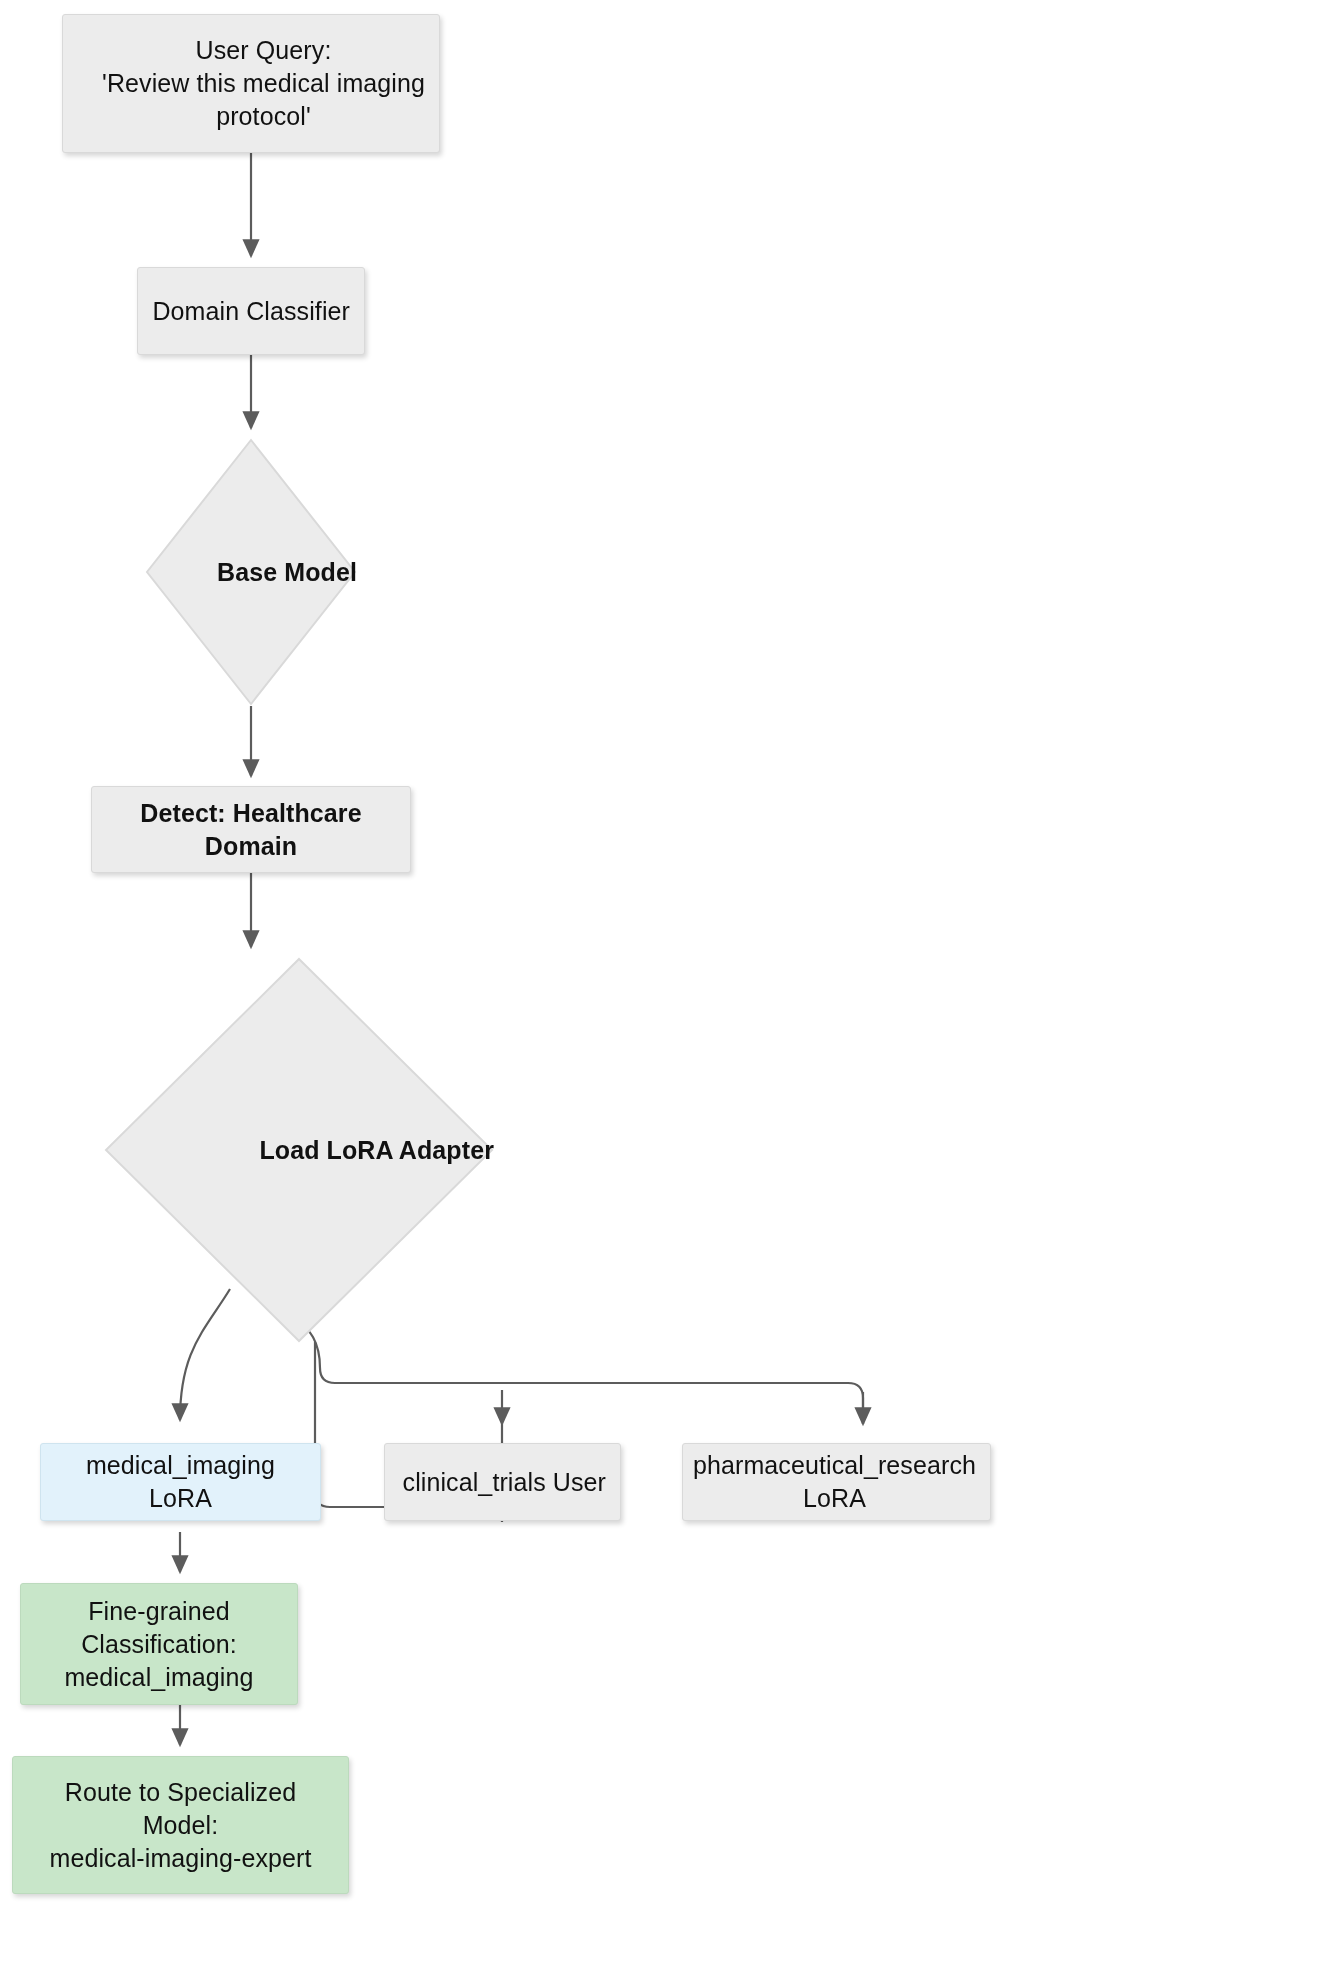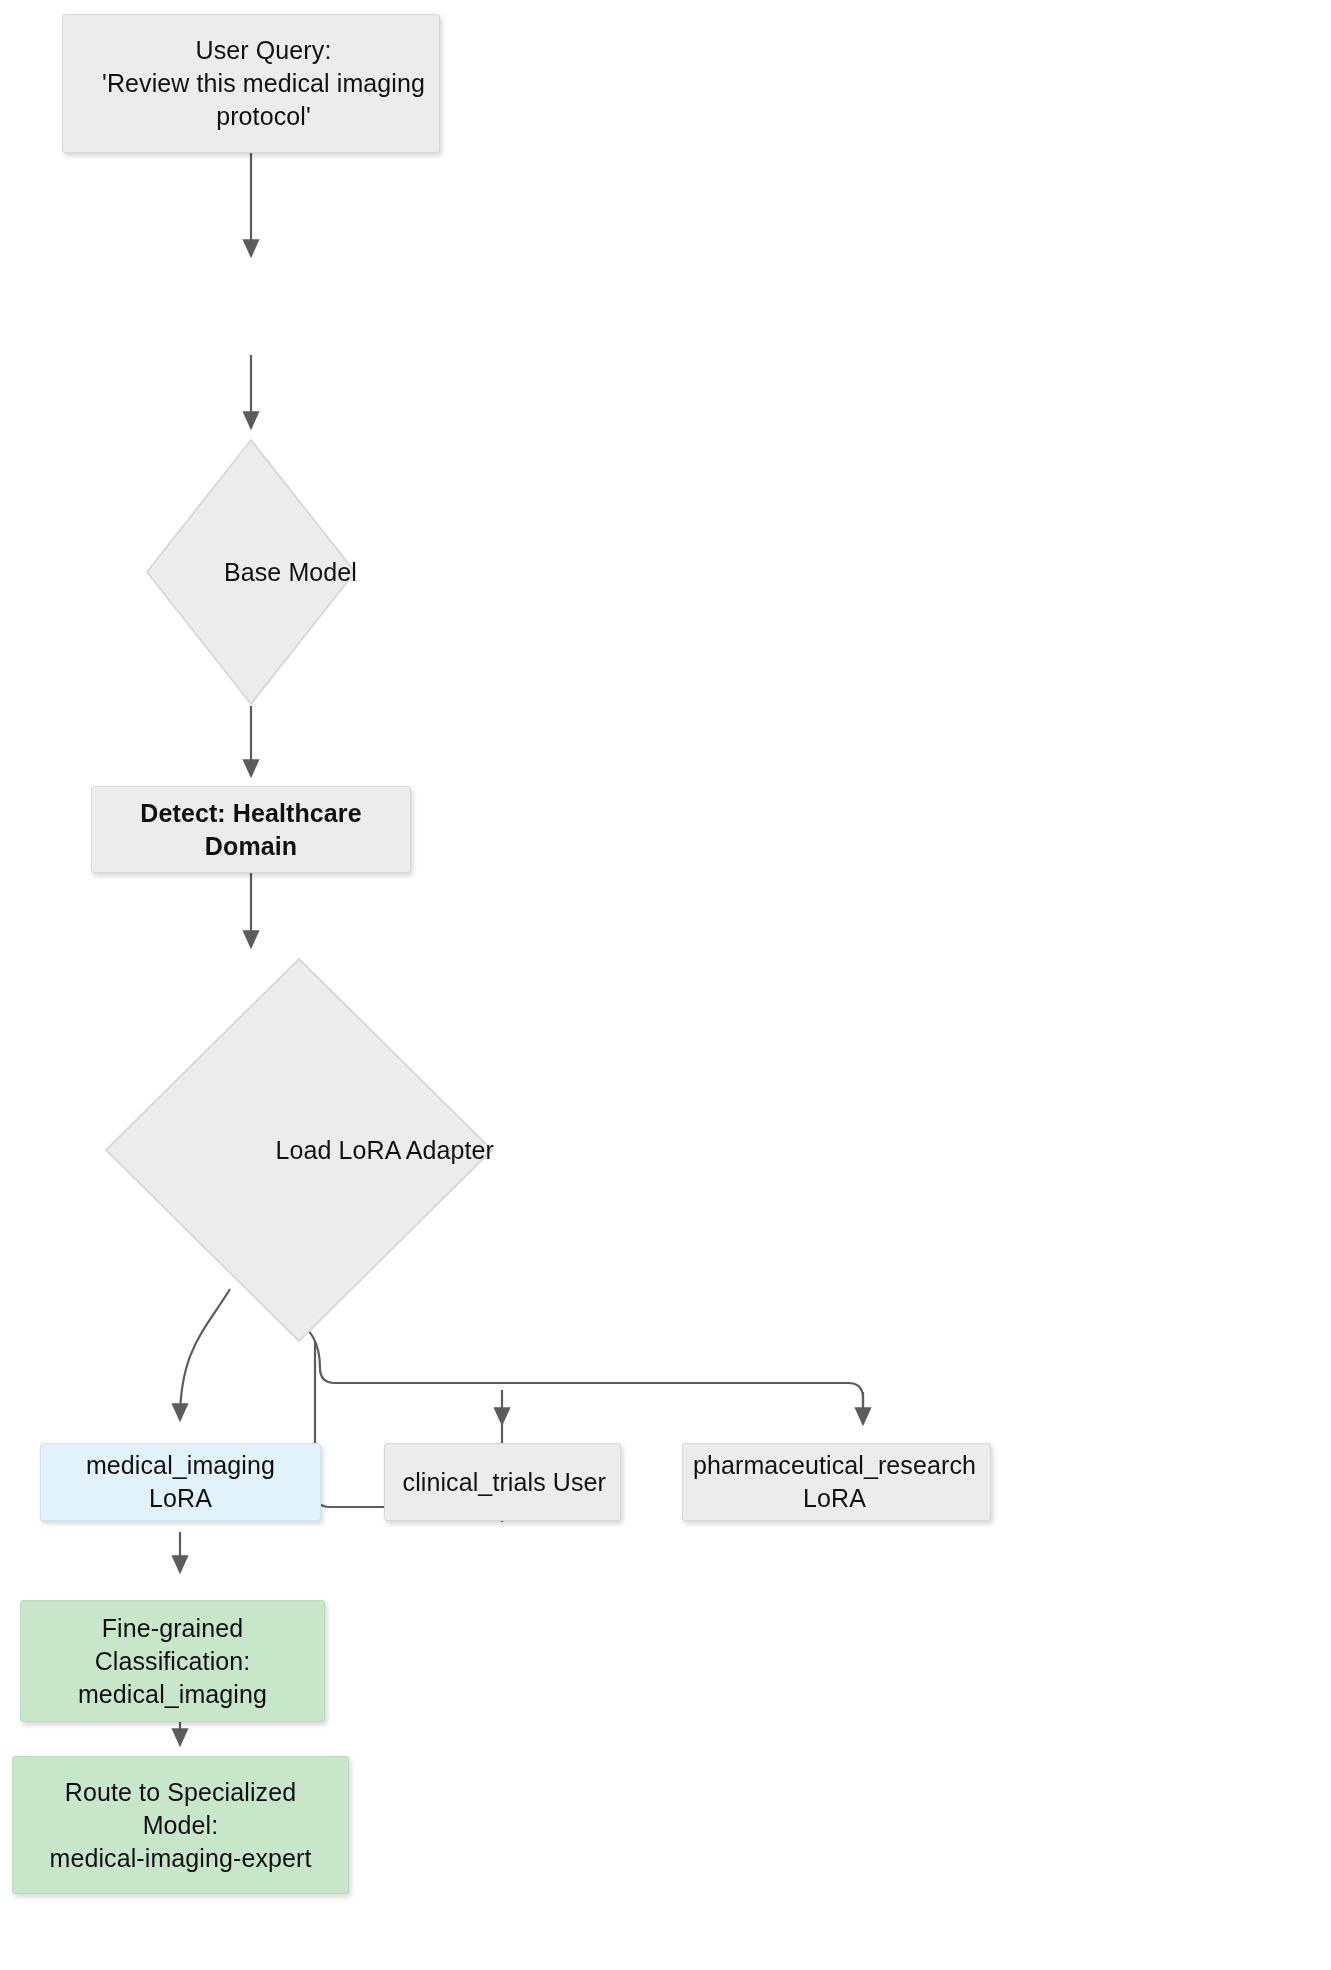--- a/index.html
+++ b/index.html
@@ -53,20 +53,21 @@
     border-color: #cfe4ef;
   }
   .node-rect.green {
     background: #c8e6c9;
     border-color: #bcdabd;
   }
   .node-diamond {
     background: transparent;
     border: none;
     box-shadow: none;
+    font-weight: bold;
   }
   .diamond-shape {
     position: absolute;
     left: 0;
     top: 0;
     width: 100%;
     height: 100%;
     z-index: 0;
   }
   .node-diamond .label {
@@ -110,20 +111,23 @@
 
     <path d="M180,1705 L180,1745" fill="none" stroke="#5c5c5c" stroke-width="2.2" marker-end="url(#arrowhead)"></path>
   </svg>
 
   <div class="node node-rect" style="left:62px; top:14px; width:378px; height:139px;">
     <span class="label">User Query:
 'Review this medical imaging
 protocol'</span>
   </div>
 
+  <div class="node node-rect" style="left:137px; top:267px; width:228px; height:88px;">
+    <span class="label">Domain Classifier</span>
+  </div>
 
   <div class="node node-diamond" style="left:145px; top:438px; width:212px; height:268px;">
     <svg class="diamond-shape" viewBox="0 0 212 268" preserveAspectRatio="none">
       <polygon points="106,2 210,134 106,266 2,134" fill="#ececec" stroke="#d9d9d9" stroke-width="2"></polygon>
     </svg>
     <span class="label">Base Model</span>
   </div>
 
   <div class="node node-rect" style="left:91px; top:786px; width:320px; height:87px;font-weight:bold;">
     <span class="label">Detect: Healthcare Domain</span>
@@ -141,21 +145,21 @@
   </div>
 
   <div class="node node-rect" style="left:384px; top:1443px; width:237px; height:78px;">
     <span class="label">clinical_trials User</span>
   </div>
 
   <div class="node node-rect" style="left:682px; top:1443px; width:309px; height:78px;">
     <span class="label">pharmaceutical_research LoRA</span>
   </div>
 
-  <div class="node node-rect green" style="left:20px; top:1583px; width:305px; height:122px;margin-top:17px;">
+  <div class="node node-rect green" style="left:20px; top:1583px; width:278px; height:122px;">
     <span class="label">Fine-grained Classification:
 medical_imaging</span>
   </div>
 
   <div class="node node-rect green" style="left:12px; top:1756px; width:337px; height:138px;">
     <span class="label">Route to Specialized Model:
 medical-imaging-expert</span>
   </div>
 
 </div>

